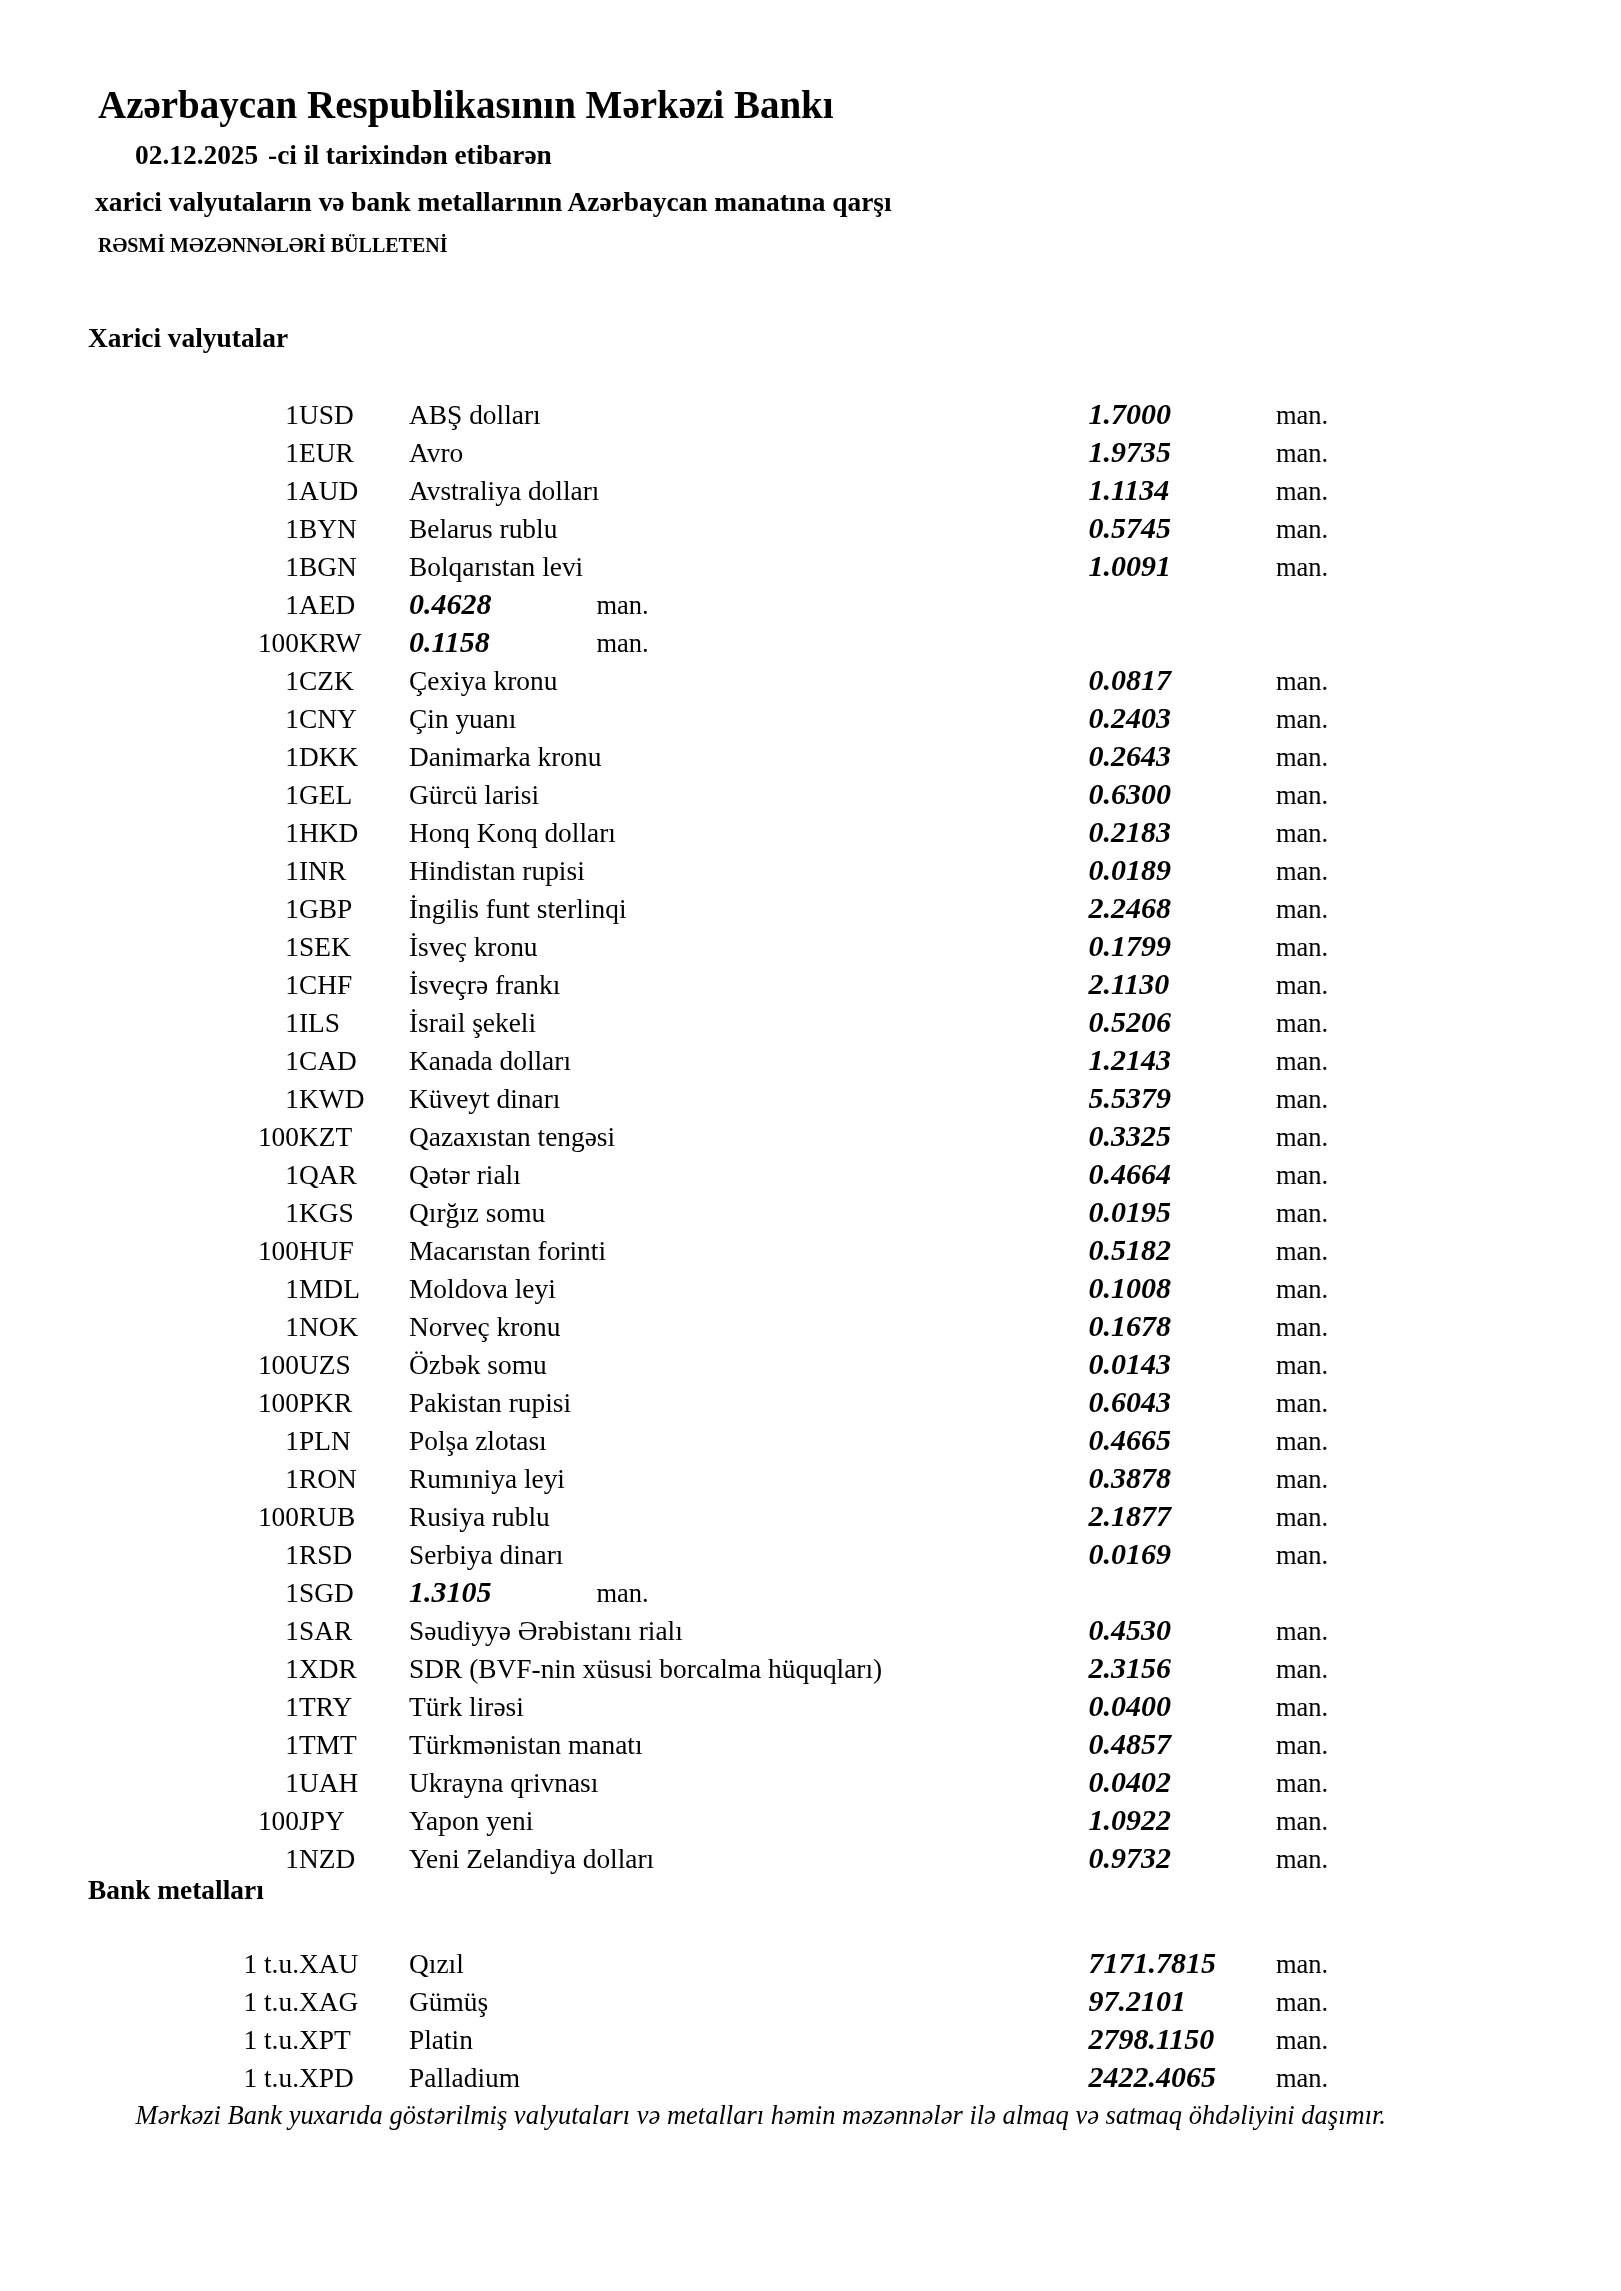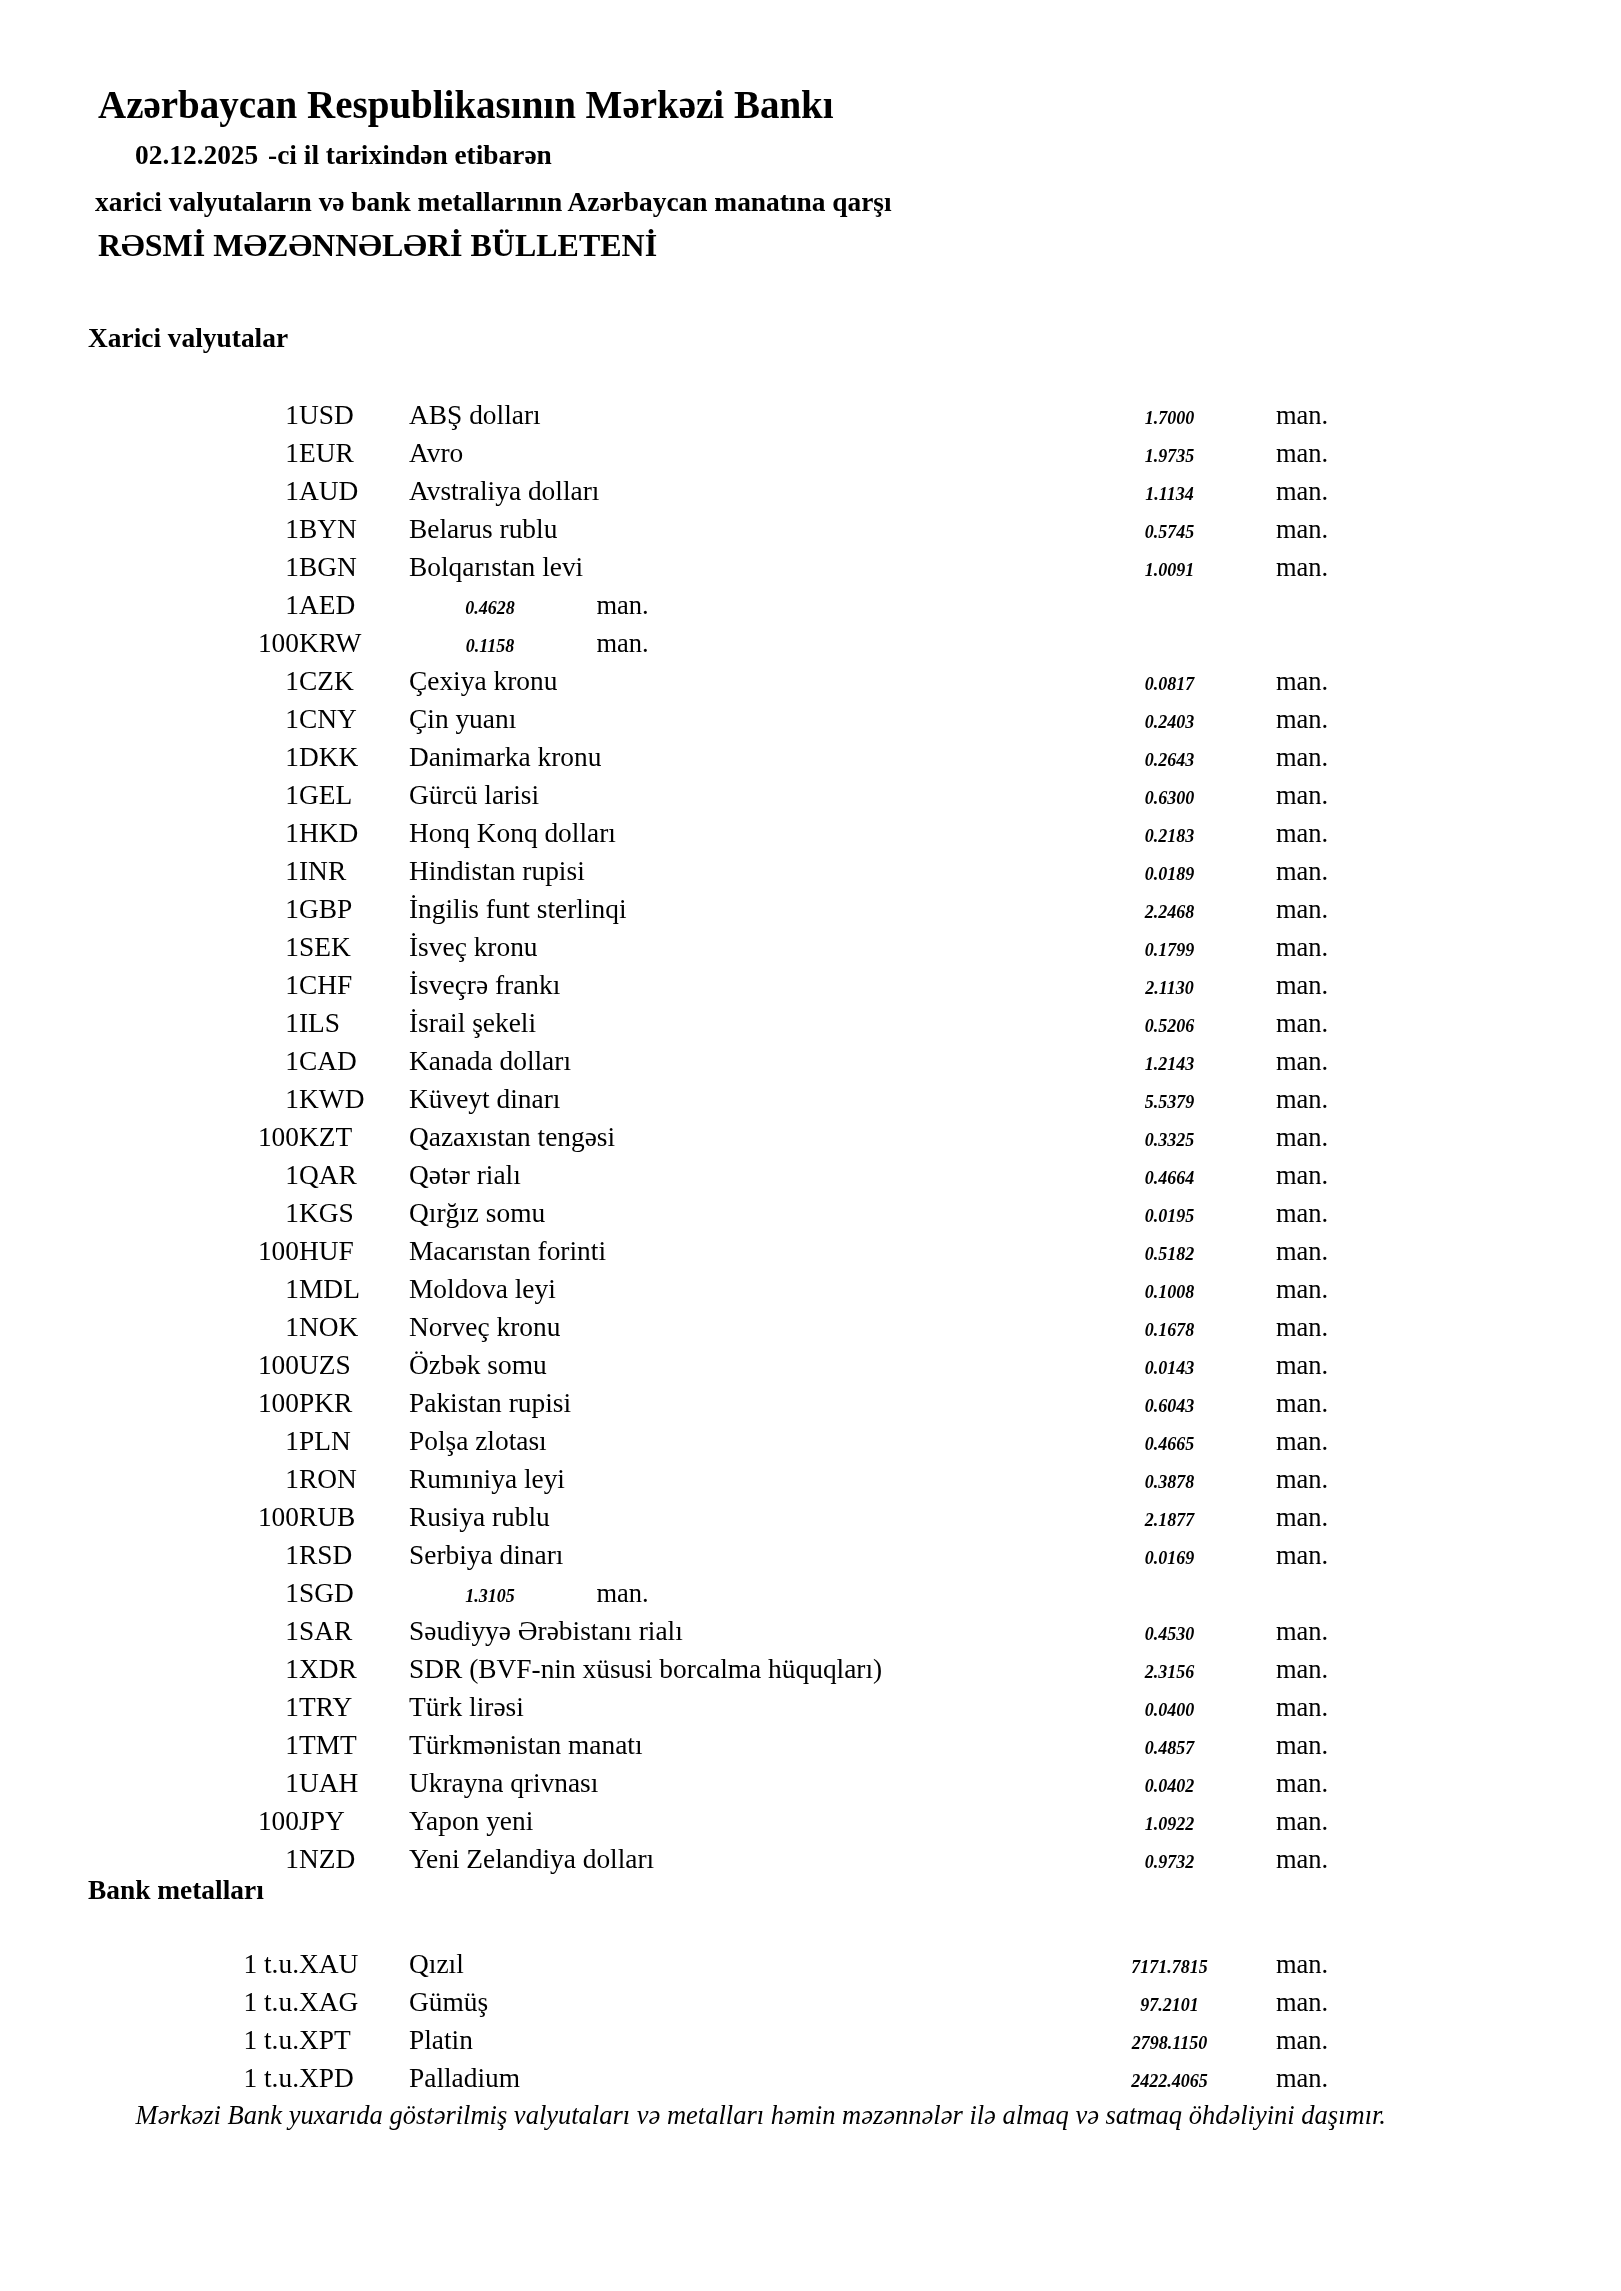--- a/index.html
+++ b/index.html
@@ -18,21 +18,21 @@
   }
   .hline {
     position: absolute;
     white-space: nowrap;
     font-weight: bold;
   }
   .bank-name    { top: 82px;  left: 98px; width: 1523px; font-size: 39px; line-height: 45px; }
   .date-line    { top: 139px; left: 135px; width: 1523px; font-size: 27.4px; line-height: 33px; }
   .date-gap     { display: inline-block; width: 9.8px; }
   .subtitle     { top: 186px; left: 95px;  width: 1523px; font-size: 27.4px; line-height: 33px; }
-  .bulletin     { top: 228px; left: 98px; width: 1523px; font-size: 32px; line-height: 35px; }
+  .bulletin     { top: 228px; left: 98px; width: 1523px; font-size: 20px; line-height: 35px; }
   .section-head { left: 88px; width: 1523px; font-size: 27.4px; line-height: 35px; }
   .sec-currencies { top: 321px; }
   .sec-metals     { top: 1873px; }
 
   .table {
     position: absolute;
     left: 147px;
     width: 1217px;
   }
   .tbl-currencies { top: 362px; }
@@ -43,25 +43,25 @@
     align-items: baseline;
     height: 38px;
     line-height: 38px;
     font-size: 27.4px;
   }
   .qty  { width: 152px; text-align: right;  flex: 0 0 auto; }
   .code { width: 110px; text-align: left; flex: 0 0 auto; }
   .name { flex: 1 1 auto; text-align: left; overflow: hidden; white-space: nowrap; }
   .rate {
     width: 162px;
-    text-align: center;
+    text-align: left;
     flex: 0 0 auto;
     font-weight: bold;
     font-style: italic;
-    font-size: 18px;
+    font-size: 30px;
   }
   .unit {
     width: 88px;
     padding-left: 25.5px;
     box-sizing: content-box;
     text-align: left;
     flex: 0 0 auto;
     font-size: 26.5px;
     margin-top: 34px;
   }

